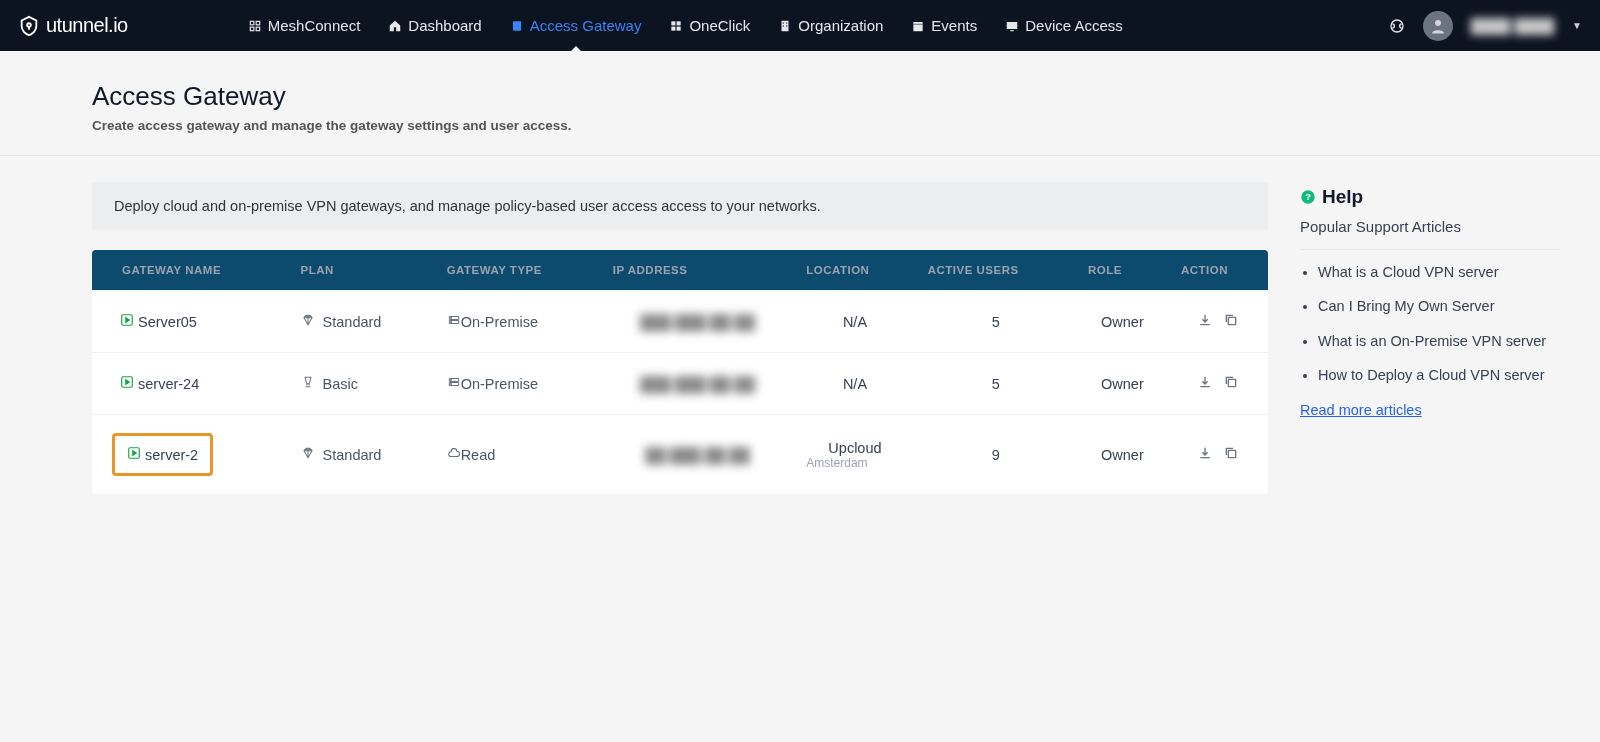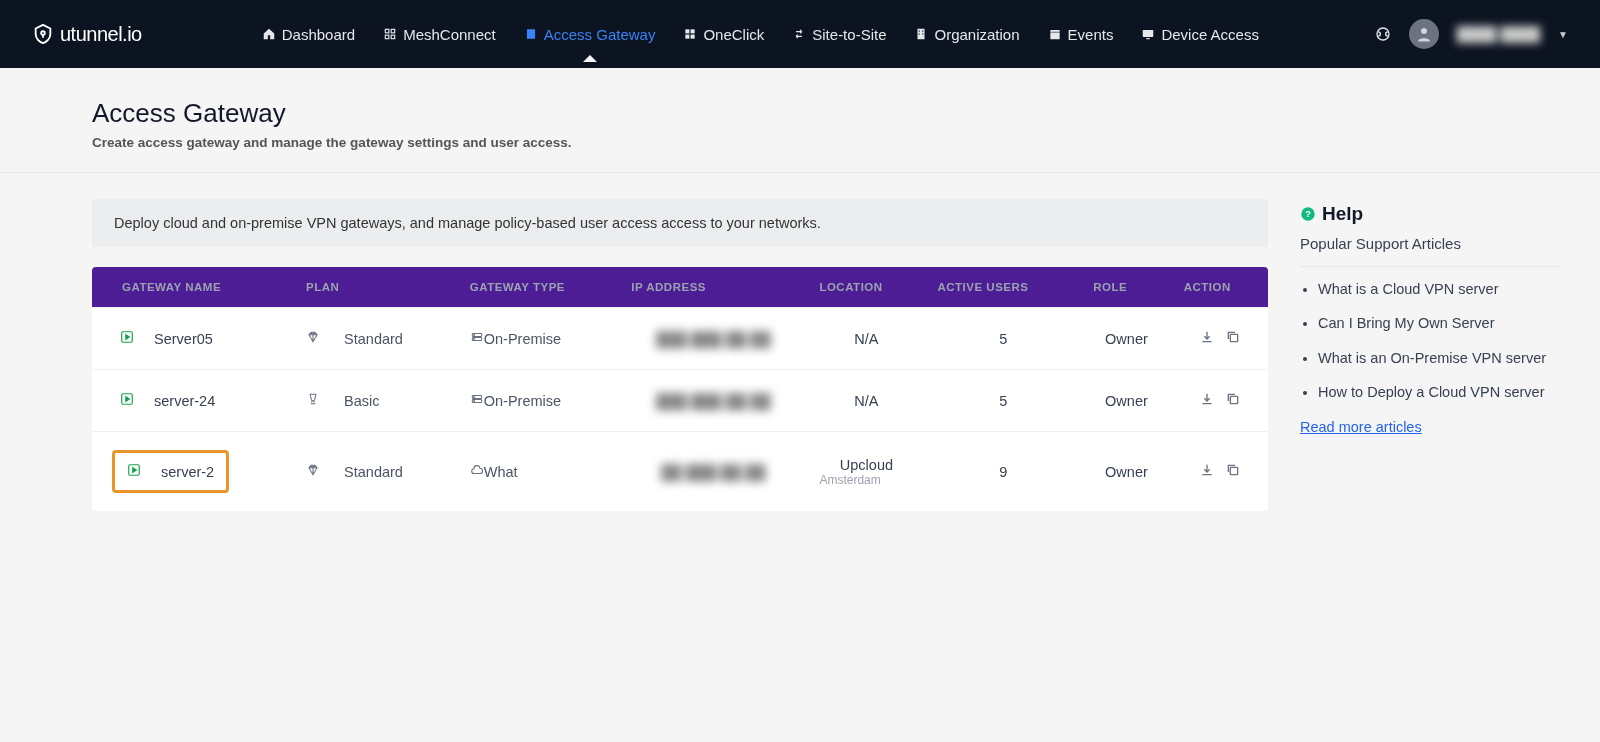--- a/index.html
+++ b/index.html
@@ -1,19 +1,19 @@
 <!DOCTYPE html>
 <html><head>
 <meta charset="utf-8">
 <style>
 * { margin: 0; padding: 0; box-sizing: border-box; }
 body { font-family: -apple-system, BlinkMacSystemFont, 'Segoe UI', Arial, sans-serif; background: #f5f5f5; width: 1600px; height: 742px; overflow: hidden; }
 
 
-.topnav { background: #0d1421; height: 68px; display: flex; align-items: center; padding: 0 32px; color: #fff; }
+.topnav { background: #0d1421; height: 51px; display: flex; align-items: center; padding: 0 18px; color: #fff; }
 .logo { display: flex; align-items: center; font-size: 20px; font-weight: 400; letter-spacing: -0.5px; margin-right: 120px; }
 .logo svg { margin-right: 6px; }
 .nav-items { display: flex; gap: 28px; flex: 1; }
 .nav-item { display: flex; align-items: center; gap: 6px; font-size: 15px; color: #e5e7eb; cursor: pointer; position: relative; height: 53px; }
 .nav-item.active { color: #3b82f6; }
 .nav-item.active::after { content: ''; position: absolute; bottom: -1px; left: 50%; transform: translateX(-50%); width: 0; height: 0; border-left: 7px solid transparent; border-right: 7px solid transparent; border-bottom: 7px solid #f5f5f5; }
 .nav-right { display: flex; align-items: center; gap: 18px; }
 .avatar { width: 30px; height: 30px; border-radius: 50%; background: #6b7280; display: flex; align-items: center; justify-content: center; }
 .user-name { filter: blur(4px); color: #ccc; font-size: 14px; }
 .caret { font-size: 10px; color: #ccc; }
@@ -23,28 +23,28 @@
 .create-btn { background: #3b82f6; color: #fff; border: none; padding: 10px 18px; font-size: 13px; font-weight: 600; border-radius: 3px; cursor: pointer; letter-spacing: 0.3px; }
 
 
 .main { display: flex; padding: 26px 40px 0 92px; gap: 32px; }
 .left { flex: 1; }
 .info-banner { background: #ebedef; padding: 16px 22px; font-size: 14.5px; color: #333; border-radius: 2px; margin-bottom: 20px; }
 
 
 .table-card { background: #fff; border-radius: 4px; overflow: hidden; }
 .table { width: 100%; border-collapse: collapse; }
-.table thead th { font-size: 11.5px; font-weight: 600; color: #9ca3af; letter-spacing: 0.5px; text-transform: uppercase; padding: 14px 12px; text-align: left; background: #4c1d95; }
+.table thead th { font-size: 11.5px; font-weight: 600; color: #9ca3af; letter-spacing: 0.5px; text-transform: uppercase; padding: 14px 12px; text-align: left; background: #0c4a6e; }
 .table th:first-child { padding-left: 30px; }
 .table tbody td { padding: 18px 12px; font-size: 14.5px; color: #374151; border-top: 1px solid #eef0f3; vertical-align: middle; }
 .table tbody td:first-child { padding-left: 20px; }
-.gw-name { display: inline-flex; align-items: center; gap: 20px; padding: 4px 8px; text-align: center; }
+.gw-name { display: inline-flex; align-items: center; gap: 4px; padding: 4px 8px; text-align: center; }
 .gw-name.highlighted { border: 3px solid #e8962a; border-radius: 4px; padding: 10px 12px; }
 .status-icon { width: 14px; height: 14px; display: inline-flex; }
-.plan-cell { display: flex; align-items: center; gap: 24px; color: #4b5563; }
+.plan-cell { display: flex; align-items: center; gap: 8px; color: #4b5563; }
 .type-cell { display: flex; align-items: center; color: #4b5563; }
 .ip-blur { filter: blur(5px); color: #888; }
 .loc-main { text-align: center; }
 .loc-sub { font-size: 12px; color: #9ca3af; text-align: left; }
 .center { text-align: center; }
 .actions { display: flex; gap: 10px; justify-content: center; }
 .action-icon { width: 16px; height: 16px; cursor: pointer; color: #6b7280; }
 
 
 .help { width: 260px; padding-top: 4px; }
@@ -65,54 +65,48 @@
   <div class="logo">
     <svg width="22" height="24" viewBox="0 0 24 24" fill="none" stroke="#fff" stroke-width="2">
         <path d="M12 2 L20 6 V12 C20 17 16 21 12 22 C8 21 4 17 4 12 V6 Z"></path>
         <circle cx="12" cy="11" r="2"></circle>
         <path d="M12 13 V16"></path>
       </svg>
     <span>utunnel.io</span>
   </div>
   <div class="nav-items">
     <div class="nav-item">
-      <svg class="ico-sm" viewBox="0 0 24 24" fill="#e5e7eb">
-          <path d="M3 11 L12 3 L21 11 V21 H14 V14 H10 V21 H3 Z"></path>
-        </svg>
-      <span>Dashboard</span>
-    </div>
-    <div class="nav-item">
       <svg class="ico-sm" viewBox="0 0 24 24" fill="none" stroke="#e5e7eb" stroke-width="2">
           <rect x="4" y="4" width="6" height="6"></rect>
           <rect x="14" y="4" width="6" height="6"></rect>
           <rect x="4" y="14" width="6" height="6"></rect>
           <rect x="14" y="14" width="6" height="6"></rect>
         </svg>
       <span>MeshConnect</span>
     </div>
+    <div class="nav-item">
+      <svg class="ico-sm" viewBox="0 0 24 24" fill="#e5e7eb">
+          <path d="M3 11 L12 3 L21 11 V21 H14 V14 H10 V21 H3 Z"></path>
+        </svg>
+      <span>Dashboard</span>
+    </div>
     <div class="nav-item active">
       <svg class="ico-sm" viewBox="0 0 24 24" fill="#3b82f6">
           <rect x="5" y="4" width="14" height="16" rx="1"></rect>
         </svg>
       <span>Access Gateway</span>
     </div>
     <div class="nav-item">
       <svg class="ico-sm" viewBox="0 0 24 24" fill="#e5e7eb">
           <rect x="4" y="4" width="7" height="7"></rect>
           <rect x="13" y="4" width="7" height="7"></rect>
           <rect x="4" y="13" width="7" height="7"></rect>
           <rect x="13" y="13" width="7" height="7"></rect>
         </svg>
       <span>OneClick</span>
-    </div>
-    <div class="nav-item">
-      <svg class="ico-sm" viewBox="0 0 24 24" fill="none" stroke="#e5e7eb" stroke-width="2">
-          <path d="M7 8 L17 8 M17 8 L14 5 M17 8 L14 11 M17 16 L7 16 M7 16 L10 13 M7 16 L10 19"></path>
-        </svg>
-      <span>Site-to-Site</span>
     </div>
     <div class="nav-item">
       <svg class="ico-sm" viewBox="0 0 24 24" fill="#e5e7eb">
           <rect x="6" y="3" width="12" height="18"></rect>
           <rect x="8" y="6" width="2" height="2" fill="#0d1421"></rect>
           <rect x="14" y="6" width="2" height="2" fill="#0d1421"></rect>
           <rect x="8" y="11" width="2" height="2" fill="#0d1421"></rect>
           <rect x="14" y="11" width="2" height="2" fill="#0d1421"></rect>
         </svg>
       <span>Organization</span>
@@ -278,21 +272,21 @@
                       <path d="M5 8 L9 4 H15 L19 8 L12 20 Z M5 8 H19 M9 4 L12 8 L15 4 M12 8 V20"></path>
                     </svg></span>
                   <span>Standard</span>
                 </div>
               </td>
     <td>
                 <div class="type-cell">
                   <span><svg class="ico-sm" viewBox="0 0 24 24" fill="none" stroke="#6b7280" stroke-width="1.8">
                       <path d="M7 18 A4 4 0 0 1 7 10 A5 5 0 0 1 17 9 A4 4 0 0 1 17 18 Z"></path>
                     </svg></span>
-                  <span>What</span>
+                  <span>Read</span>
                 </div>
               </td>
     <td class="center"><span class="ip-blur">██.███.██.██</span></td>
     <td class="center">
                 <div class="loc-main">Upcloud</div>
                 <div class="loc-sub">Amsterdam</div>
               </td>
     <td class="center">9</td>
     <td class="center">Owner</td>
     <td>

